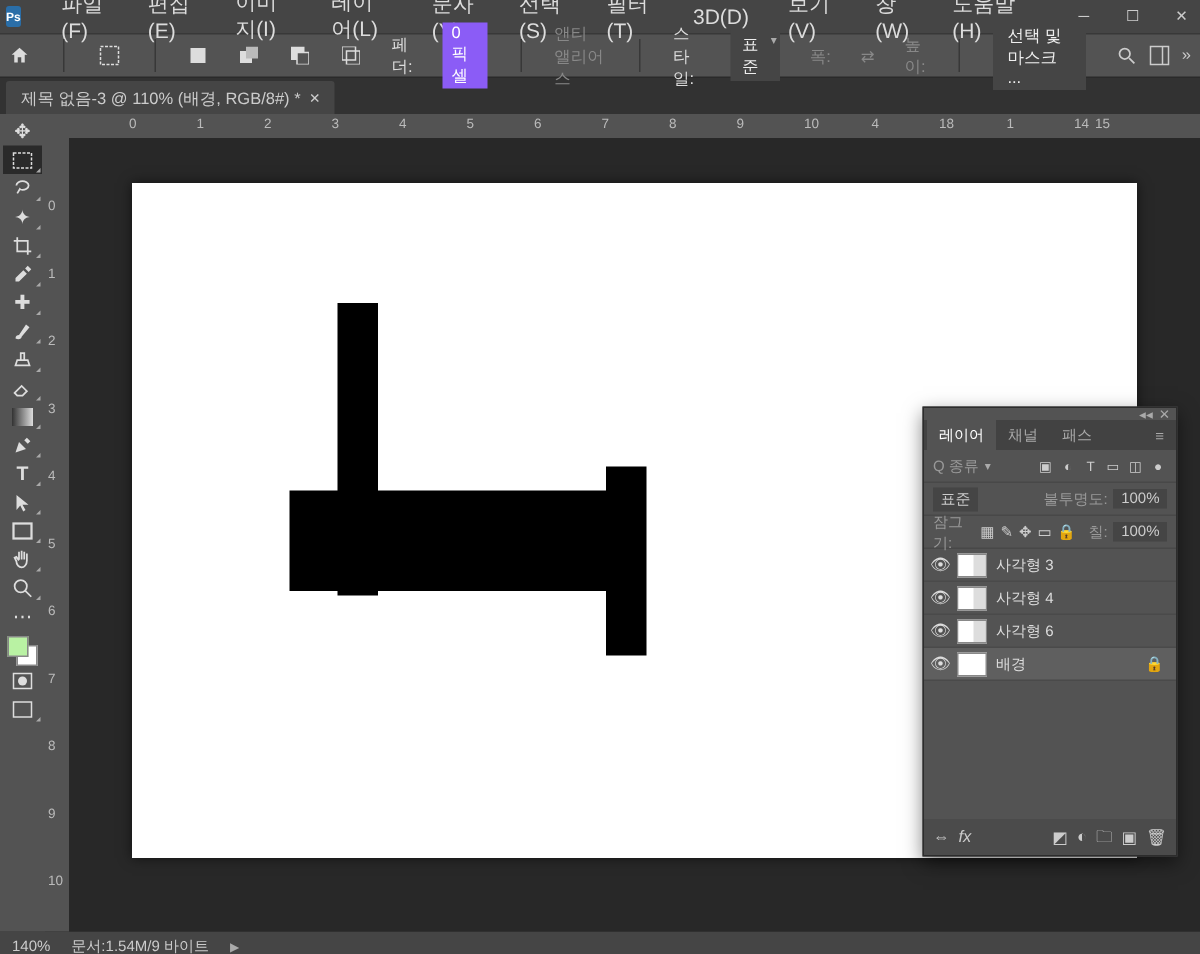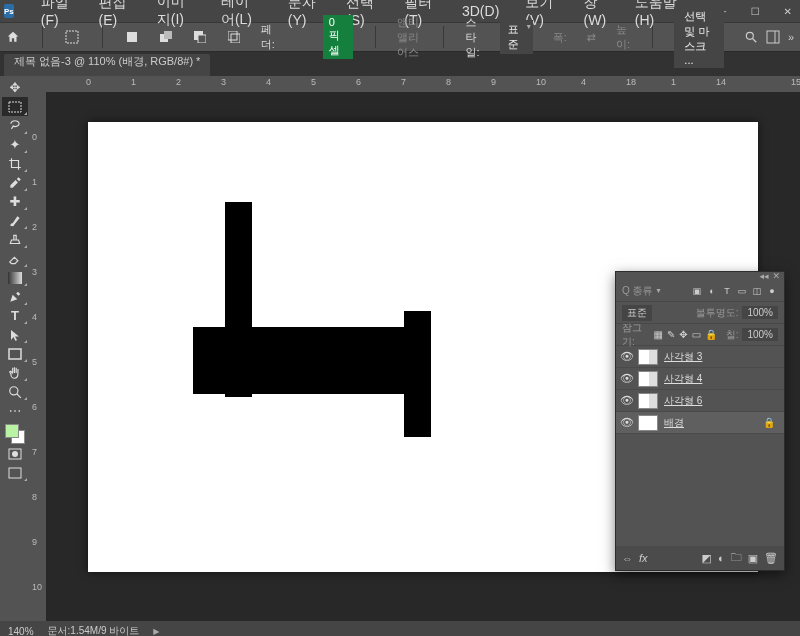--- a/index.html
+++ b/index.html
@@ -9,29 +9,29 @@
   .menubar .ps-logo { width: 14px; height: 14px; background: #2a6ea8; border-radius: 2px; margin-right: 6px; display: flex; align-items: center; justify-content: center; color:#fff; font-size:8px; font-weight:bold;}
   .menubar .menu-item { padding: 0 5px; cursor: default; font-size: 14px; color: #dcdcdc; }
   .menubar .spacer { flex: 1; }
   .win-btn { width: 24px; height: 20px; display: flex; align-items: center; justify-content: center; font-size: 10px; color:#ccc; }
 
   .optbar { height: 30px; background: #535353; display: flex; align-items: center; padding: 0 6px; gap: 20px; border-top:1px solid #383838; border-bottom:1px solid #2a2a2a;}
   .optbar .home { width: 18px; height: 18px; display:flex; align-items:center; justify-content:center; }
   .divider { width:1px; height:22px; background:#383838; margin:0 2px;}
   .icon-btn { width:18px; height:18px; display:flex; align-items:center; justify-content:center; border:1px solid transparent;}
   .optlabel { font-size:11px; color:#dcdcdc; }
-  .optval { background:#15803d; padding:1px 6px; font-size:11px; color:#fff; min-width:30px;margin-left:28px;}
+  .optval { background:#8b5cf6; padding:1px 6px; font-size:11px; color:#fff; min-width:30px;}
   .optbar .muted { color:#888; }
   .dropdown { background:#454545; padding:2px 14px 2px 8px; font-size:11px; position:relative; color:#eee;}
   .dropdown::after{content:"▾"; position:absolute; right:2px; top:2px; font-size:8px; color:#aaa;}
   .optbar .mask-btn { background:#454545; padding:2px 10px; font-size:11px; color:#eee;}
   .optbar .right { margin-left:auto; display:flex; gap:8px; align-items:center;}
 
   .tabbar { height: 24px; background: #323232; display:flex; align-items:flex-end; padding-left:4px;}
-  .tab { background:#454545; height:22px; padding:0 10px; display:flex; align-items:center; gap:6px; font-size:11px; border-top-left-radius:2px; border-top-right-radius:2px;flex-direction:column;}
+  .tab { background:#454545; height:22px; padding:0 10px; display:flex; align-items:center; gap:6px; font-size:11px; border-top-left-radius:2px; border-top-right-radius:2px;}
   .tab .close{font-size:12px;color:#ccc;}
 
   .workspace { position:relative; height: 545px; display:flex; }
   .tools { width: 30px; background:#535353; display:flex; flex-direction:column; align-items:center; padding-top:2px; gap:0;}
   .tool { width:26px; height:19px; display:flex; align-items:center; justify-content:center; position:relative; font-size:13px; color:#ddd;}
   .tool.selected{ background:#2a2a2a; }
   .tool.tri::after{content:""; position:absolute; right:1px; bottom:1px; width:0;height:0; border-left:3px solid transparent; border-bottom:3px solid #aaa;}
   .color-swatch{ width:20px; height:20px; position:relative; margin-top:4px;}
   .color-swatch .fg{position:absolute; top:0; left:0; width:14px; height:14px; background:#b9f2a3; border:1px solid #888;}
   .color-swatch .bg{position:absolute; bottom:0; right:0; width:14px; height:14px; background:#fff; border:1px solid #888;}
@@ -60,21 +60,21 @@
   .mini-icons{display:flex; gap:3px; margin-left:auto;}
   .mini-icons span{width:12px; height:12px; display:flex; align-items:center; justify-content:center; font-size:9px; color:#ccc;}
   .layer-list{flex:1; overflow:hidden;}
   .layer{height:22px; display:flex; align-items:center; gap:4px; padding:0 4px; border-bottom:1px solid #4a4a4a;}
   .layer.bg-layer{background:#5f5f5f;}
   .eye{width:14px; text-align:center; font-size:11px; color:#ddd;}
   .thumb{width:20px; height:16px; background:#fff; border:1px solid #888; position:relative;}
   .thumb.with-mask{display:flex; gap:1px;}
   .thumb-inner{width:10px; height:14px; background:#fff;}
   .thumb-mask{width:8px; height:14px; background:#ddd;}
-  .layer-name{font-size:10px; color:#ddd; margin-left:2px;text-decoration:underline;}
+  .layer-name{font-size:10px; color:#ddd; margin-left:2px;}
   .lock{margin-left:auto; font-size:10px; color:#aaa; padding-right:4px;}
   .panel-footer{height:24px; display:flex; align-items:center; gap:6px; padding:0 6px; background:#4b4b4b;}
   .panel-footer span{font-size:11px; color:#ccc;}
   .panel-footer .grow{flex:1;}
 
   .statusbar{height:20px; background:#454545; display:flex; align-items:center; padding:0 8px; gap:14px; font-size:10px; color:#ccc;}
   .arrow{font-size:8px; color:#aaa;}
 
   svg{display:block;}
 </style>
@@ -280,21 +280,21 @@
       <span class="tick" style="left:265px">5</span>
       <span class="tick" style="left:310px">6</span>
       <span class="tick" style="left:355px">7</span>
       <span class="tick" style="left:400px">8</span>
       <span class="tick" style="left:445px">9</span>
       <span class="tick" style="left:490px">10</span>
       <span class="tick" style="left:535px">4</span>
       <span class="tick" style="left:580px">18</span>
       <span class="tick" style="left:625px">1</span>
       <span class="tick" style="left:670px">14</span>
-      <span class="tick" style="left:745px">15</span>
+      <span class="tick" style="left:684px">15</span>
     </div>
     <div class="ruler-v">
       <span class="tick" style="top:40px">0</span>
       <span class="tick" style="top:85px">1</span>
       <span class="tick" style="top:130px">2</span>
       <span class="tick" style="top:175px">3</span>
       <span class="tick" style="top:220px">4</span>
       <span class="tick" style="top:265px">5</span>
       <span class="tick" style="top:310px">6</span>
       <span class="tick" style="top:355px">7</span>
@@ -308,20 +308,27 @@
         <div class="shape" style="left:137px; top:80px;  width:27px;  height:195px;"></div>
         <div class="shape" style="left:105px; top:205px; width:213px; height:67px;"></div>
         <div class="shape" style="left:316px; top:189px; width:27px;  height:126px;"></div>
       </div>
     </div>
 
     <div class="layers-panel">
       <div class="panel-top">
         <span>◂◂</span>
         <span>✕</span>
+      </div>
+      <div class="panel-tabs">
+        <div class="panel-tab active">레이어</div>
+        <div class="panel-tab">채널</div>
+        <div class="panel-tab">패스</div>
+        <div style="flex:1"></div>
+        <div class="panel-tab">≡</div>
       </div>
       <div class="panel-row">
         <span class="lbl">Q 종류</span>
         <span style="font-size:8px;color:#aaa;">▾</span>
         <div class="mini-icons">
           <span>▣</span>
           <span>◐</span>
           <span>T</span>
           <span>▭</span>
           <span>◫</span>

